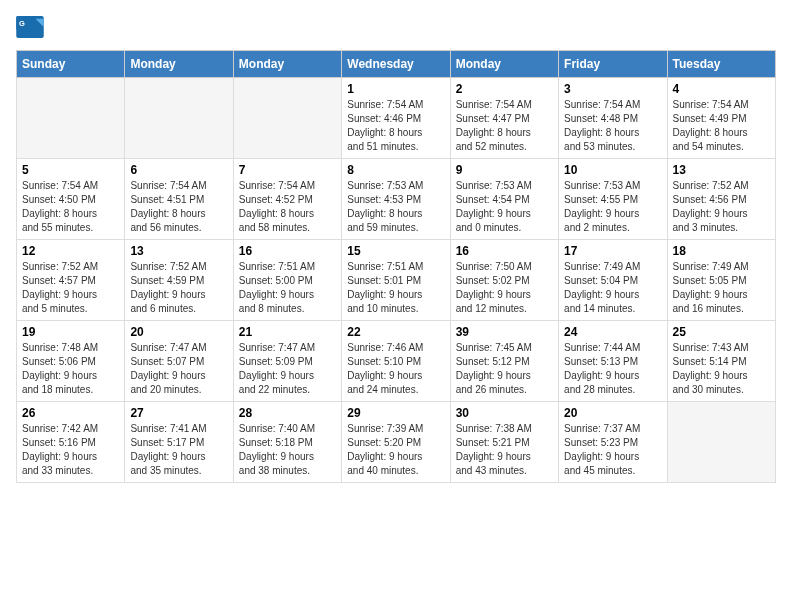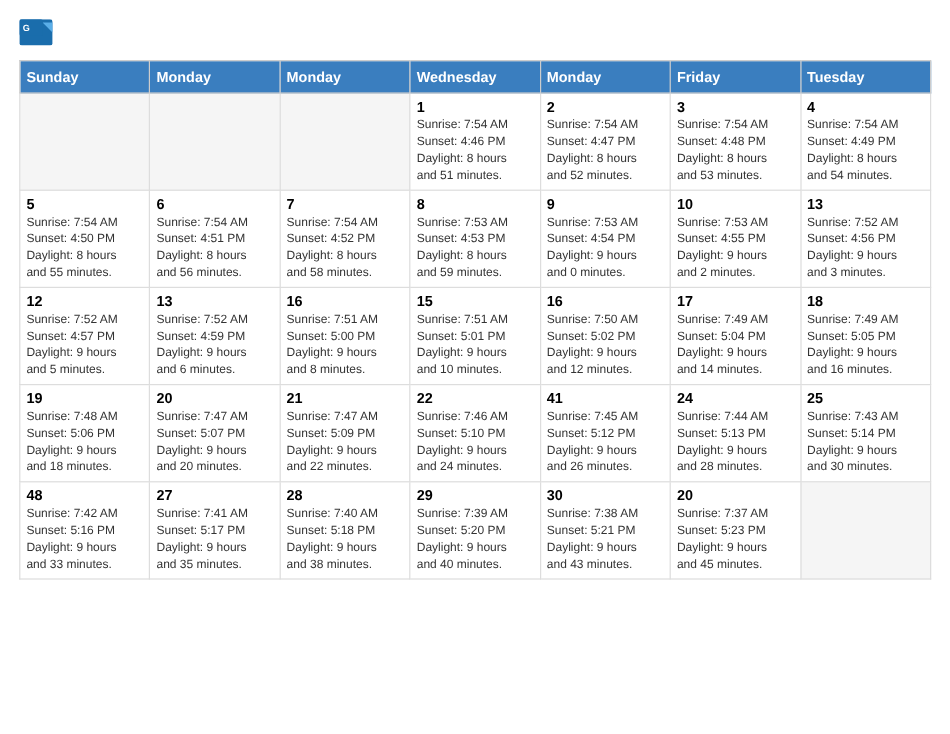--- a/index.html
+++ b/index.html
@@ -201,35 +201,35 @@
         </td>
         <td>
           <span class="day-number">21</span>
           <div class="day-info">Sunrise: 7:47 AM<br>Sunset: 5:09 PM<br>Daylight: 9 hours<br>and 22 minutes.</div>
         </td>
         <td>
           <span class="day-number">22</span>
           <div class="day-info">Sunrise: 7:46 AM<br>Sunset: 5:10 PM<br>Daylight: 9 hours<br>and 24 minutes.</div>
         </td>
         <td>
-          <span class="day-number">41</span>
+          <span class="day-number">39</span>
           <div class="day-info">Sunrise: 7:45 AM<br>Sunset: 5:12 PM<br>Daylight: 9 hours<br>and 26 minutes.</div>
         </td>
         <td>
           <span class="day-number">24</span>
           <div class="day-info">Sunrise: 7:44 AM<br>Sunset: 5:13 PM<br>Daylight: 9 hours<br>and 28 minutes.</div>
         </td>
         <td>
           <span class="day-number">25</span>
           <div class="day-info">Sunrise: 7:43 AM<br>Sunset: 5:14 PM<br>Daylight: 9 hours<br>and 30 minutes.</div>
         </td>
       </tr>
       <tr>
         <td>
-          <span class="day-number">48</span>
+          <span class="day-number">26</span>
           <div class="day-info">Sunrise: 7:42 AM<br>Sunset: 5:16 PM<br>Daylight: 9 hours<br>and 33 minutes.</div>
         </td>
         <td>
           <span class="day-number">27</span>
           <div class="day-info">Sunrise: 7:41 AM<br>Sunset: 5:17 PM<br>Daylight: 9 hours<br>and 35 minutes.</div>
         </td>
         <td>
           <span class="day-number">28</span>
           <div class="day-info">Sunrise: 7:40 AM<br>Sunset: 5:18 PM<br>Daylight: 9 hours<br>and 38 minutes.</div>
         </td>

